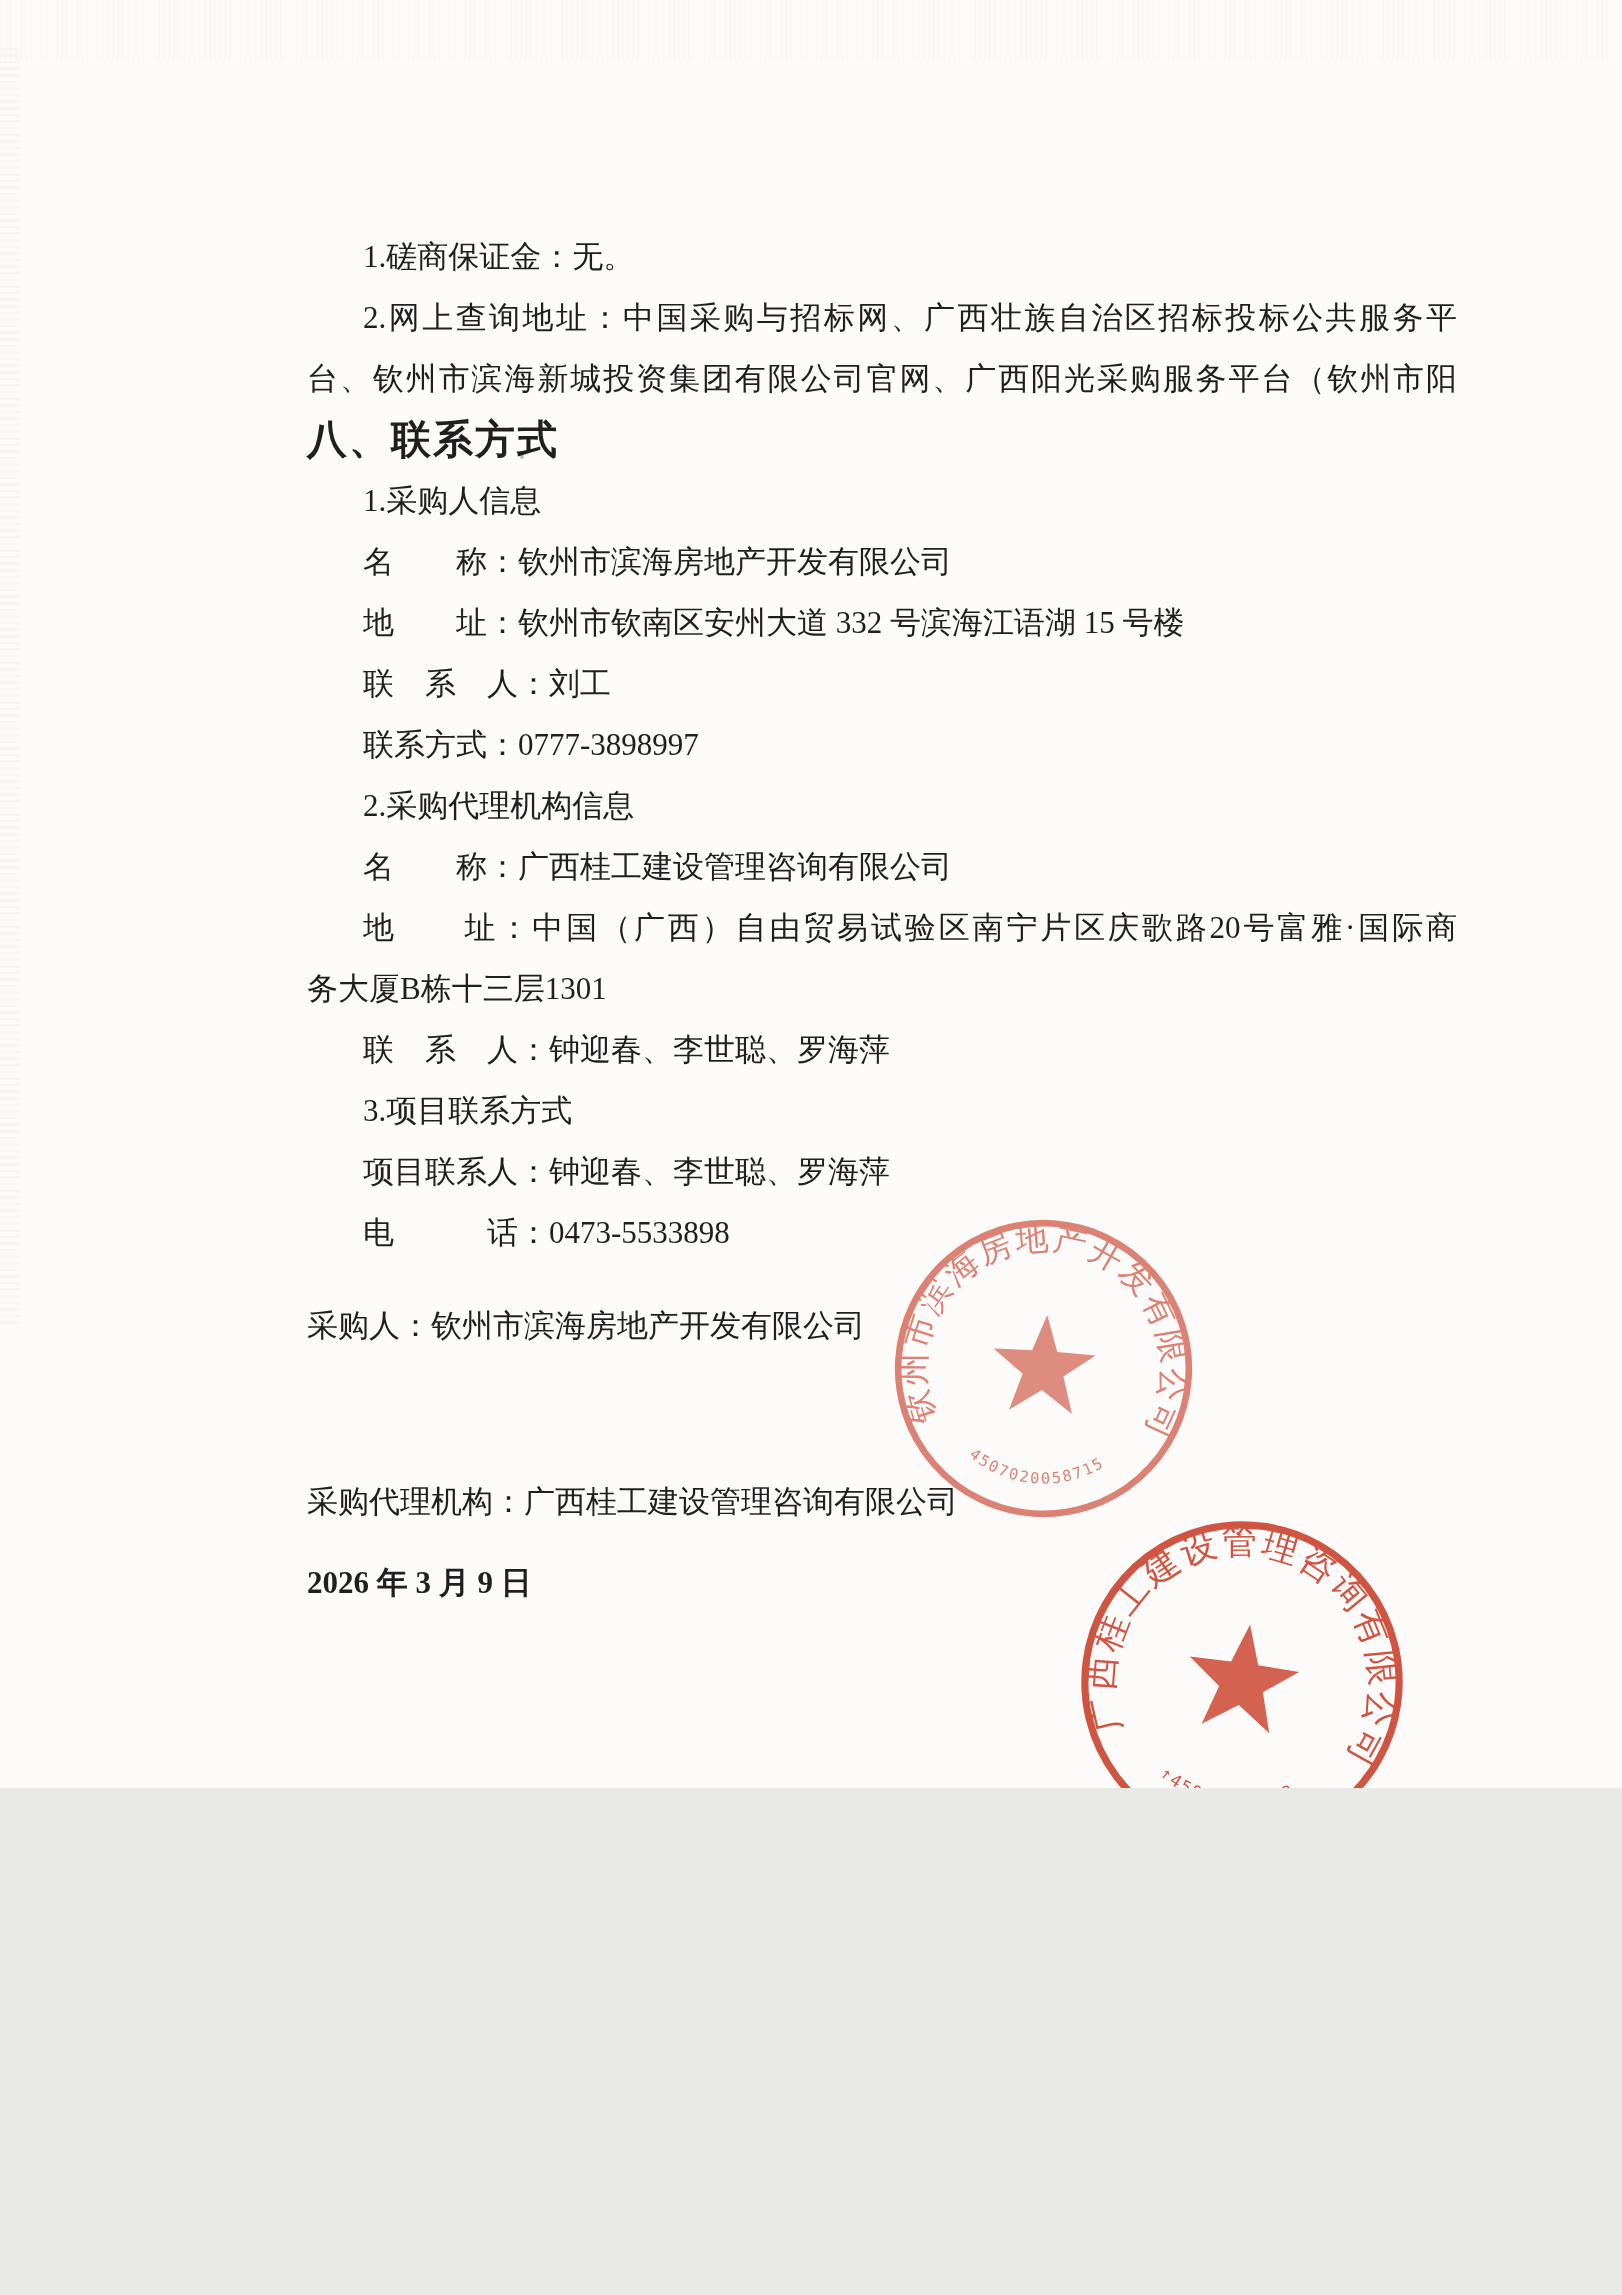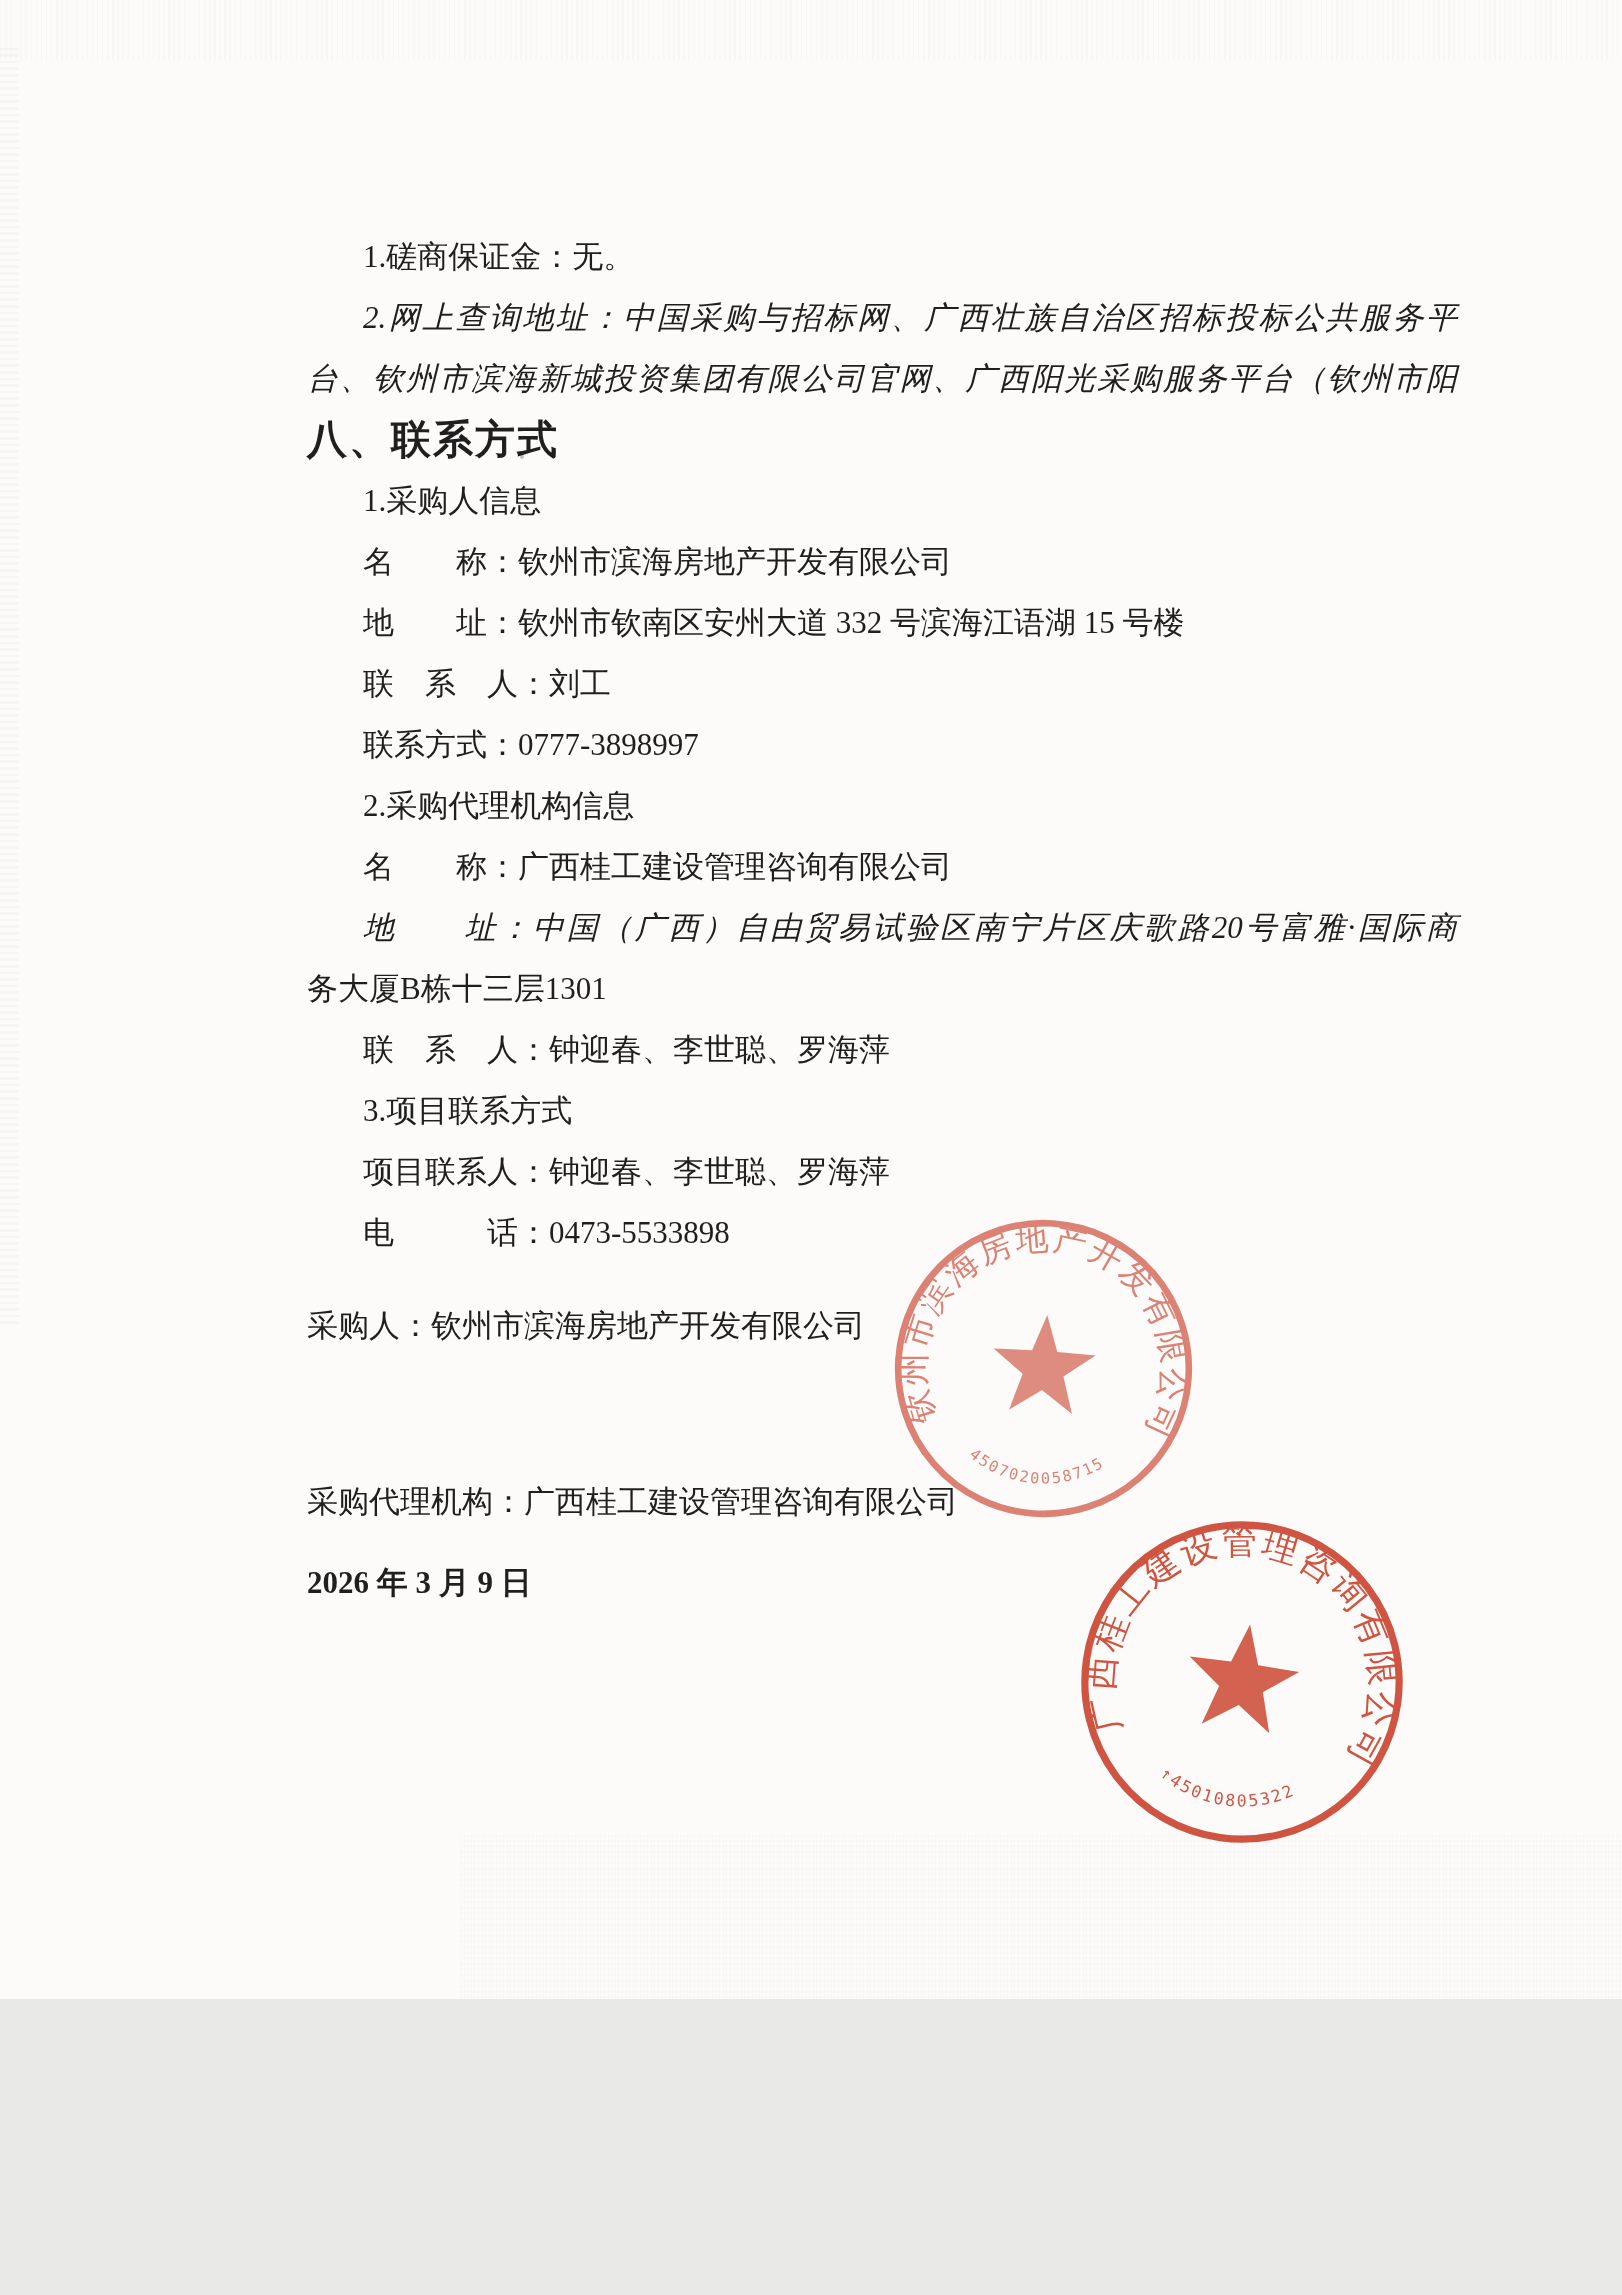--- a/index.html
+++ b/index.html
@@ -1,37 +1,37 @@
 <!DOCTYPE html>
 <html style="font-size:8.2px"><head>
 <meta charset="utf-8">
 <style>
   html,body{margin:0;padding:0;background:#e9e9e7;}
   .page{
-    position:relative;width:1622px;height:1999px;background:#fcfbf9;
+    position:relative;width:1622px;height:1788px;background:#fcfbf9;
     font-family:"Liberation Serif","DejaVu Serif",serif;color:#1f1f1f;overflow:hidden;
   }
   .noise-top{position:absolute;left:0;top:0;width:1622px;height:61px;
     background:repeating-linear-gradient(90deg, rgba(110,110,110,.05) 0 1.5px, transparent 1.5px 5.1px);
     opacity:.55;}
   .noise-left{position:absolute;left:0;top:46px;width:19.4px;height:1278px;
     background:repeating-linear-gradient(0deg, rgba(110,110,110,.07) 0 2.6px, transparent 2.6px 6.6px);
     opacity:.6;}
   .noise-bottom{position:absolute;left:460px;top:1835px;width:1162px;height:169px;
     background:repeating-linear-gradient(90deg, rgba(120,120,120,.04) 0 1px, transparent 1px 3.6px),
                repeating-linear-gradient(0deg, rgba(120,120,120,.03) 0 2px, transparent 2px 5.6px);
     opacity:.5;}
   .speck{position:absolute;background:rgba(90,90,90,.35);border-radius:50%;}
   .speck-1{left:520px;top:454px;width:3.6px;height:4.6px;}
   .speck-2{left:415px;top:735px;width:3.1px;height:3.1px;}
 
   .content{position:absolute;left:307px;top:226px;width:1150px;}
   .ln{font-size:31px;height:61px;line-height:61px;white-space:pre;}
   .indent{padding-left:56px;}
-  .fill{white-space:normal;text-align:justify;text-align-last:justify;font-style:italic;}
+  .fill{white-space:normal;text-align:justify;text-align-last:justify;}
   .fill.indent{padding-left:56px;}
   .heading{font-weight:bold;font-size:40px;font-family:"Liberation Sans","DejaVu Sans",sans-serif;letter-spacing:2px;}
 
   .sig{font-size:31px;height:61px;line-height:61px;text-align:left;white-space:pre;}
   .sig-purchaser{margin-top:32px;padding-right:66px;}
   .sig-agency{margin-top:115px;padding-right:76px;}
   .sig-date{margin-top:20.4px;padding-right:86px;font-weight:bold;}
 
   .seal{position:absolute;mix-blend-mode:multiply;}
   .seal-1{left:890px;top:1215px;opacity:.70;transform:rotate(4deg);}

